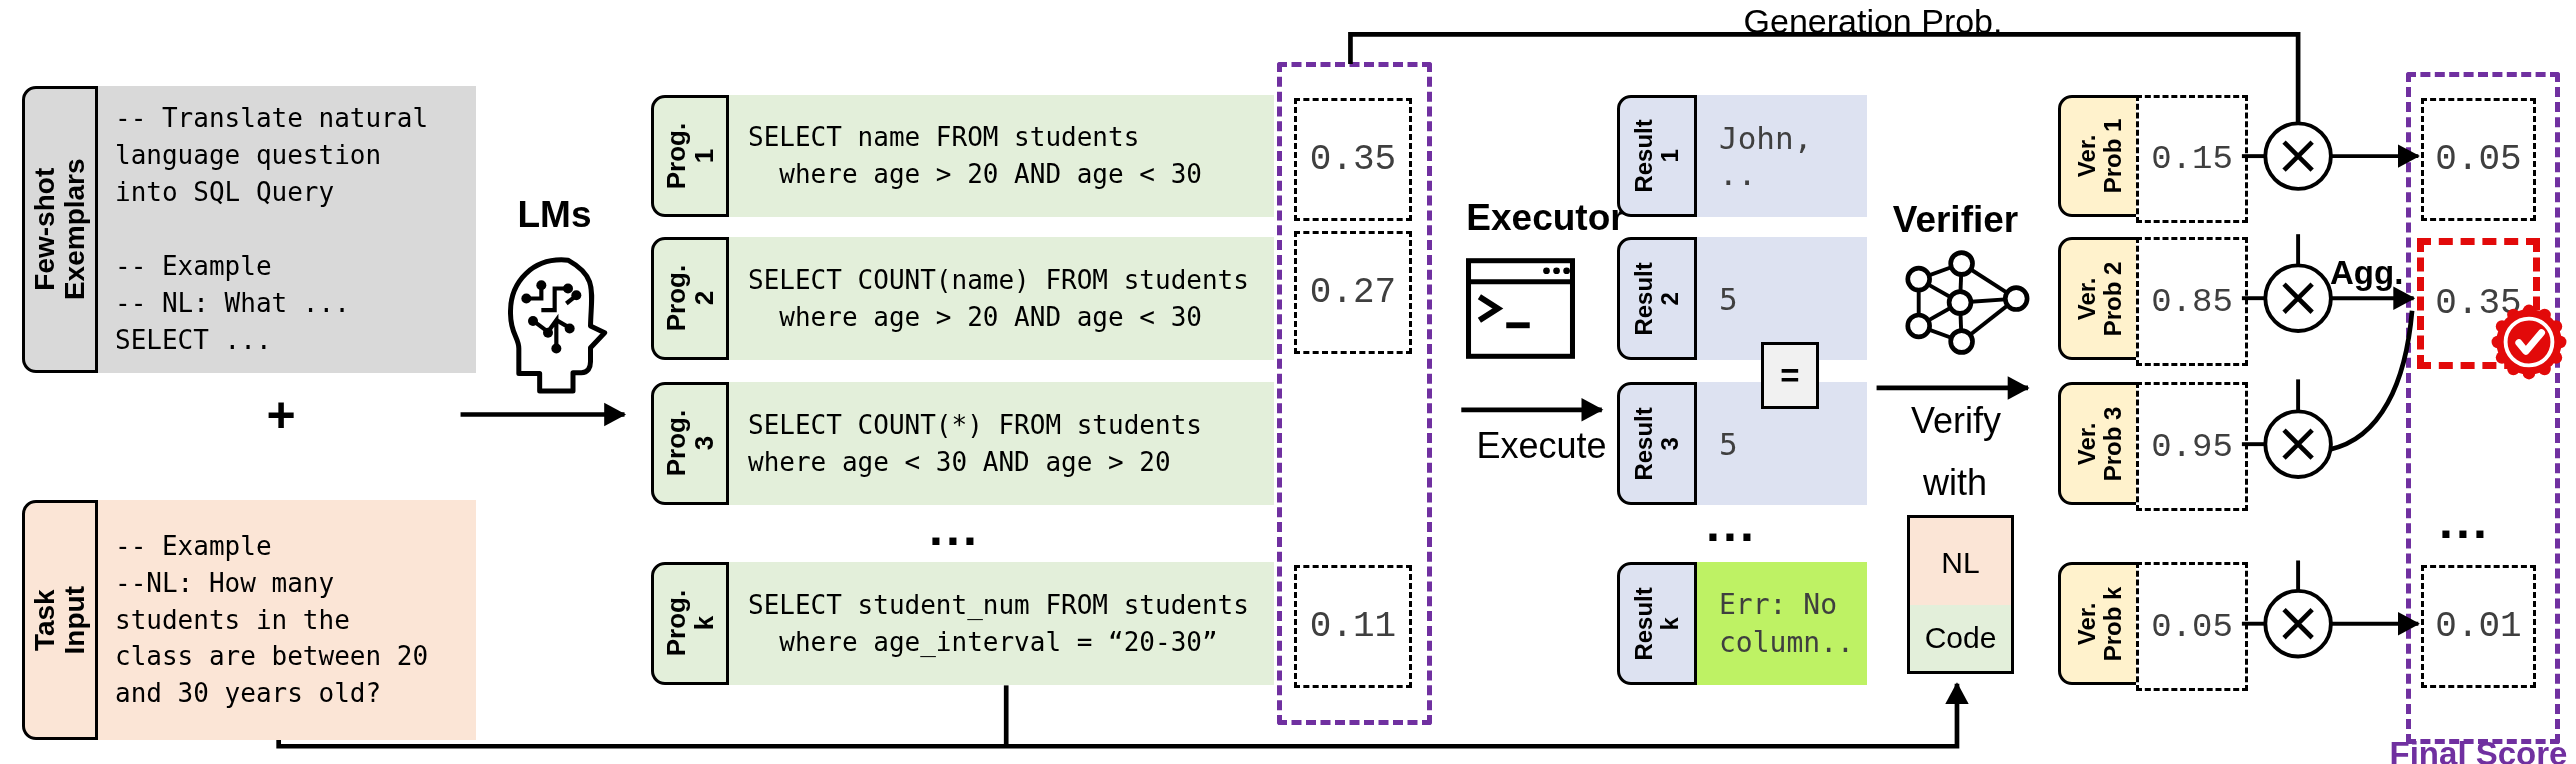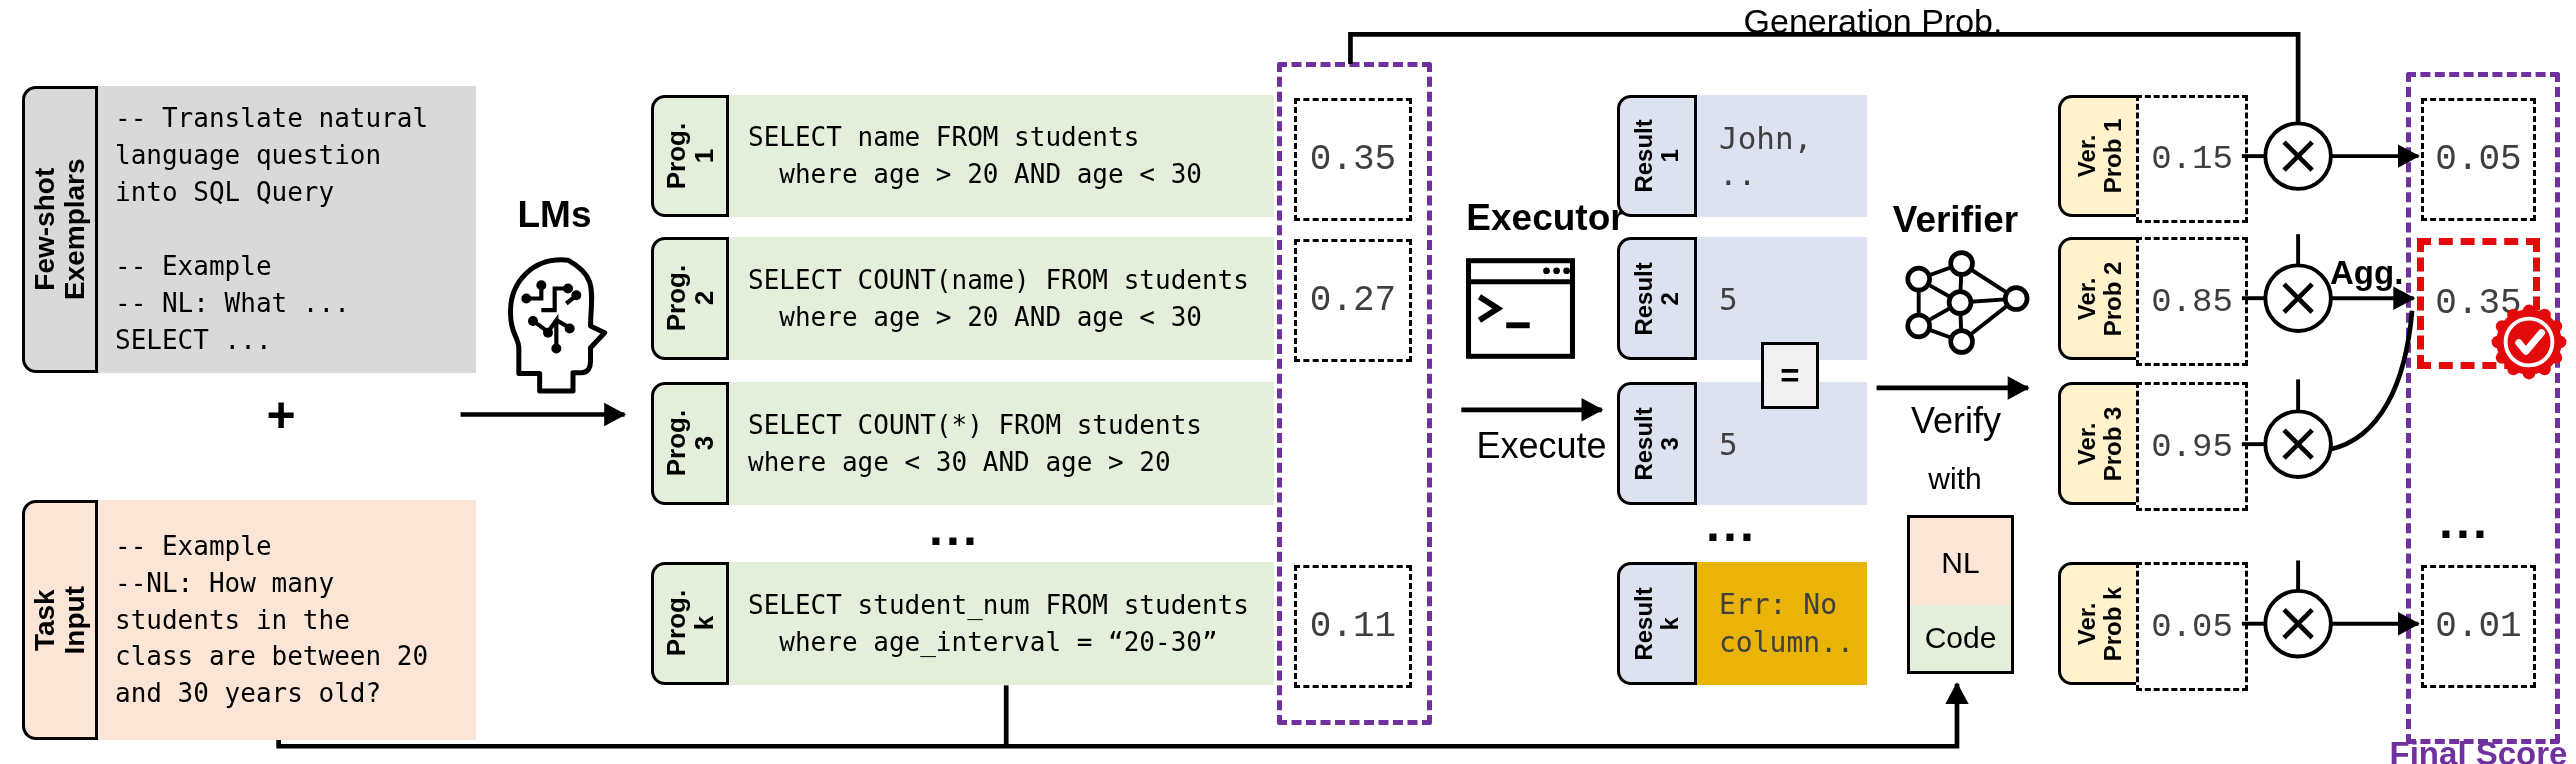--- a/index.html
+++ b/index.html
@@ -137,21 +137,21 @@
     <div class="bodyfill" style="background:#e3efda;">
       <div class="code pre" style="padding-left:19px;">SELECT student_num FROM students
   where age_interval = “20-30”</div>
       </div>
   </div>
 
   <div class="purplewrap" style="left:1277px;top:62px;width:145px;height:653px;"></div>
   <div class="dashbox" style="left:1294px;top:98px;width:112px;height:117px;">
     <span class="val">0.35</span>
     </div>
-  <div class="dashbox" style="left:1294px;top:239px;width:112px;height:117px;justify-content:center;">
+  <div class="dashbox" style="left:1294px;top:231px;width:112px;height:117px;justify-content:center;">
     <span class="val">0.27</span>
     </div>
   <div class="dashbox" style="left:1294px;top:565px;width:112px;height:117px;">
     <span class="val">0.11</span>
     </div>
 
   <div class="abs biglab" style="left:1444px;top:197px;width:203px;text-align:center;">Executor</div>
   <svg class="abs" style="left:1466px;top:258px;" width="109" height="101" viewBox="0 0 130 120">
     <rect x="3" y="3" width="124" height="114" fill="#fff" stroke="#000" stroke-width="6"></rect>
     <line x1="3" y1="28" x2="127" y2="28" stroke="#000" stroke-width="6"></line>
@@ -190,21 +190,21 @@
     <div class="bodyfill" style="background:#dde2f1;">
       <span class="rval" style="padding-left:22px;">5</span>
       </div>
   </div>
   <div class="abs dots" style="left:1706px;top:517px;">...</div>
   <div class="tabbox" style="left:1617px;top:562px;width:250px;height:123px;">
     <div class="tab" style="width:74px;background:#dde2f1;">
       <span class="vlab" style="font-size:24px;">Result
 k</span>
       </div>
-    <div class="bodyfill" style="background:#eab308;">
+    <div class="bodyfill" style="background:#bef264;">
       <span class="rval ml" style="padding-left:22px;font-size:28px;line-height:1.35;">Err: No
 column..</span>
       </div>
   </div>
 
   <div class="abs biglab" style="left:1858px;top:199px;width:195px;text-align:center;">Verifier</div>
   <svg class="abs" style="left:1897px;top:244px;" width="137" height="117" viewBox="0 0 170 150">
     <g stroke="#000" stroke-width="5">
       <line x1="25" y1="45" x2="80" y2="25"></line>
         <line x1="25" y1="45" x2="78" y2="75"></line>
@@ -220,21 +220,21 @@
     <g fill="#fff" stroke="#000" stroke-width="6">
       <circle cx="25" cy="45" r="14"></circle>
         <circle cx="80" cy="25" r="14"></circle>
         <circle cx="78" cy="75" r="14"></circle>
       <circle cx="150" cy="70" r="14"></circle>
         <circle cx="25" cy="105" r="14"></circle>
         <circle cx="80" cy="125" r="14"></circle>
     </g>
   </svg>
   <div class="abs midlab" style="left:1866px;top:400px;width:180px;text-align:center;">Verify</div>
-  <div class="abs" style="left:1877px;top:462px;width:156px;text-align:center;font-size:30px;">with</div>
+  <div class="abs" style="left:1877px;top:462px;width:156px;text-align:center;font-size:36px;">with</div>
   <div class="abs" style="left:1907px;top:515px;width:101px;height:90px;background:#fbe5d6;border:3.1px solid #000;
        display:flex;align-items:center;justify-content:center;font-size:30px;">NL</div>
   <div class="abs" style="left:1907px;top:605px;width:101px;height:66px;background:#e3efda;border:3.1px solid #000;border-top:none;
        display:flex;align-items:center;justify-content:center;font-size:30px;">Code</div>
 
   <div class="tabbox" style="left:2058px;top:95px;height:122px;">
     <div class="tab" style="width:78px;background:#fff2cc;">
       <span class="vlab" style="font-size:24px;">Ver.
 Prob 1</span>
       </div>

